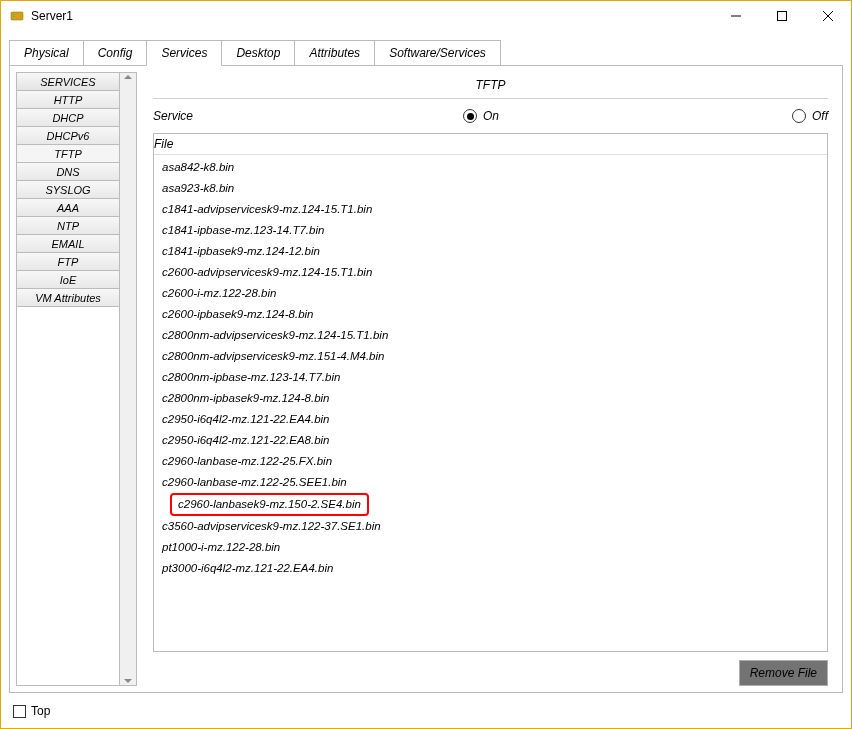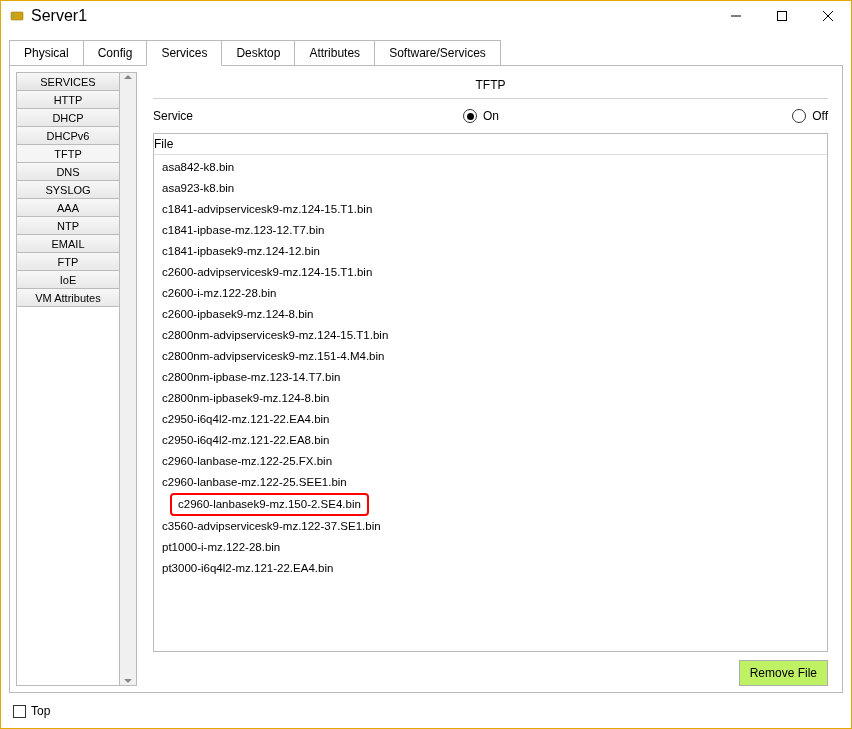--- a/index.html
+++ b/index.html
@@ -1,27 +1,27 @@
 <!DOCTYPE html>
 <html><head>
 <meta charset="utf-8">
 <style>
   * { box-sizing: border-box; }
   html, body { margin: 0; padding: 0; font-family: "Segoe UI", Tahoma, sans-serif; font-size: 12px; color: #000; }
   body { background: #fff; width: 852px; height: 729px; border: 1px solid #e0a800; position: relative; }
 
   .titlebar { height: 30px; display: flex; align-items: center; padding: 0 0 0 8px; background: #fff; }
   .titlebar .app-icon { width: 16px; height: 16px; margin-right: 6px; }
-  .titlebar .title { flex: 0 0 auto; font-size: 16px; }
+  .titlebar .title { flex: 0 0 auto; font-size: 12px; }
   .titlebar .spacer { flex: 1; }
   .win-controls { display: flex; height: 100%; }
   .win-btn { width: 46px; height: 30px; display: flex; align-items: center; justify-content: center; background: #fff; }
   .win-btn svg { width: 10px; height: 10px; }
 
-  .content-outer { padding: 8px 8px 8px 8px; }
+  .content-outer { padding: 8px 8px 8px 8px; font-style: italic; }
 
   .tabs { position: relative; }
   .tab-row { display: flex; gap: 0; position: relative; z-index: 2; }
   .tab { padding: 5px 14px; border: 1px solid #bbb; border-bottom: 1px solid #bbb; background: #fff; font-size: 12px; cursor: default; margin-right: -1px; position: relative; top: 1px; }
   .tab.active { border-bottom: 1px solid #fff; background: #fff; z-index: 3; }
   .tab-panel { border: 1px solid #bbb; position: relative; padding: 6px; height: 628px; }
 
   .services-layout { display: flex; height: 100%; }
   .svc-sidebar-wrap { display: flex; }
   .svc-sidebar { width: 104px; border: 1px solid #bbb; background: #fff; }
@@ -50,21 +50,21 @@
   .file-item { padding: 3px 8px; font-size: 11.5px; line-height: 15px; white-space: nowrap; }
   .file-item.highlighted {
     display: inline-block;
     margin-left: 16px;
     padding: 2px 6px;
     border: 2px solid #ff0000;
     border-radius: 4px;
   }
 
   .btn-row { display: flex; justify-content: flex-end; padding-top: 8px; }
-  .btn { border: 1px solid #adadad; background: #bef264; padding: 5px 10px; font-size: 12px; cursor: default; }
+  .btn { border: 1px solid #adadad; background: #737373; padding: 5px 10px; font-size: 12px; cursor: default; }
 
   .bottom-bar { position: absolute; left: 12px; bottom: 10px; display: flex; align-items: center; gap: 5px; justify-content: space-between; }
   .checkbox { width: 13px; height: 13px; border: 1px solid #333; background: #fff; }
 </style>
 </head>
 <body>
 
 <div class="titlebar">
   <span class="app-icon">
     <svg viewBox="0 0 16 16">
@@ -149,21 +149,21 @@
               <span>Off</span>
             </div>
           </div>
 
           <div class="file-box">
             <div class="file-header">File</div>
             <div class="file-list" id="file-list">
                 <div class="file-item">asa842-k8.bin</div>
                 <div class="file-item">asa923-k8.bin</div>
                 <div class="file-item">c1841-advipservicesk9-mz.124-15.T1.bin</div>
-                <div class="file-item">c1841-ipbase-mz.123-12.T7.bin</div>
+                <div class="file-item">c1841-ipbase-mz.123-14.T7.bin</div>
                 <div class="file-item">c1841-ipbasek9-mz.124-12.bin</div>
                 <div class="file-item">c2600-advipservicesk9-mz.124-15.T1.bin</div>
                 <div class="file-item">c2600-i-mz.122-28.bin</div>
                 <div class="file-item">c2600-ipbasek9-mz.124-8.bin</div>
                 <div class="file-item">c2800nm-advipservicesk9-mz.124-15.T1.bin</div>
                 <div class="file-item">c2800nm-advipservicesk9-mz.151-4.M4.bin</div>
                 <div class="file-item">c2800nm-ipbase-mz.123-14.T7.bin</div>
                 <div class="file-item">c2800nm-ipbasek9-mz.124-8.bin</div>
                 <div class="file-item">c2950-i6q4l2-mz.121-22.EA4.bin</div>
                 <div class="file-item">c2950-i6q4l2-mz.121-22.EA8.bin</div>

